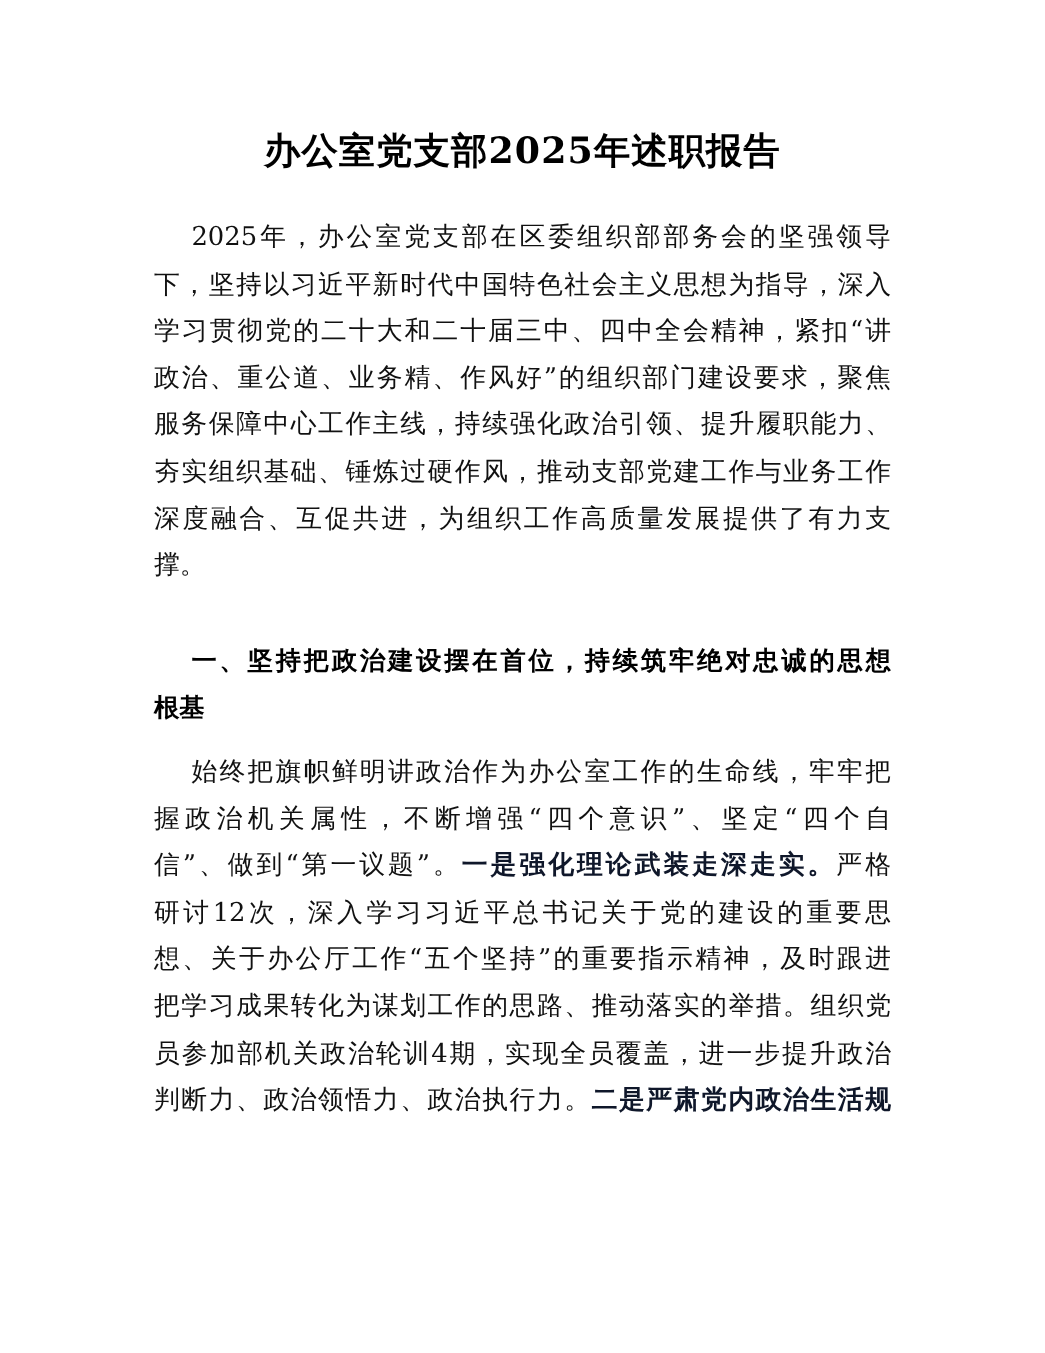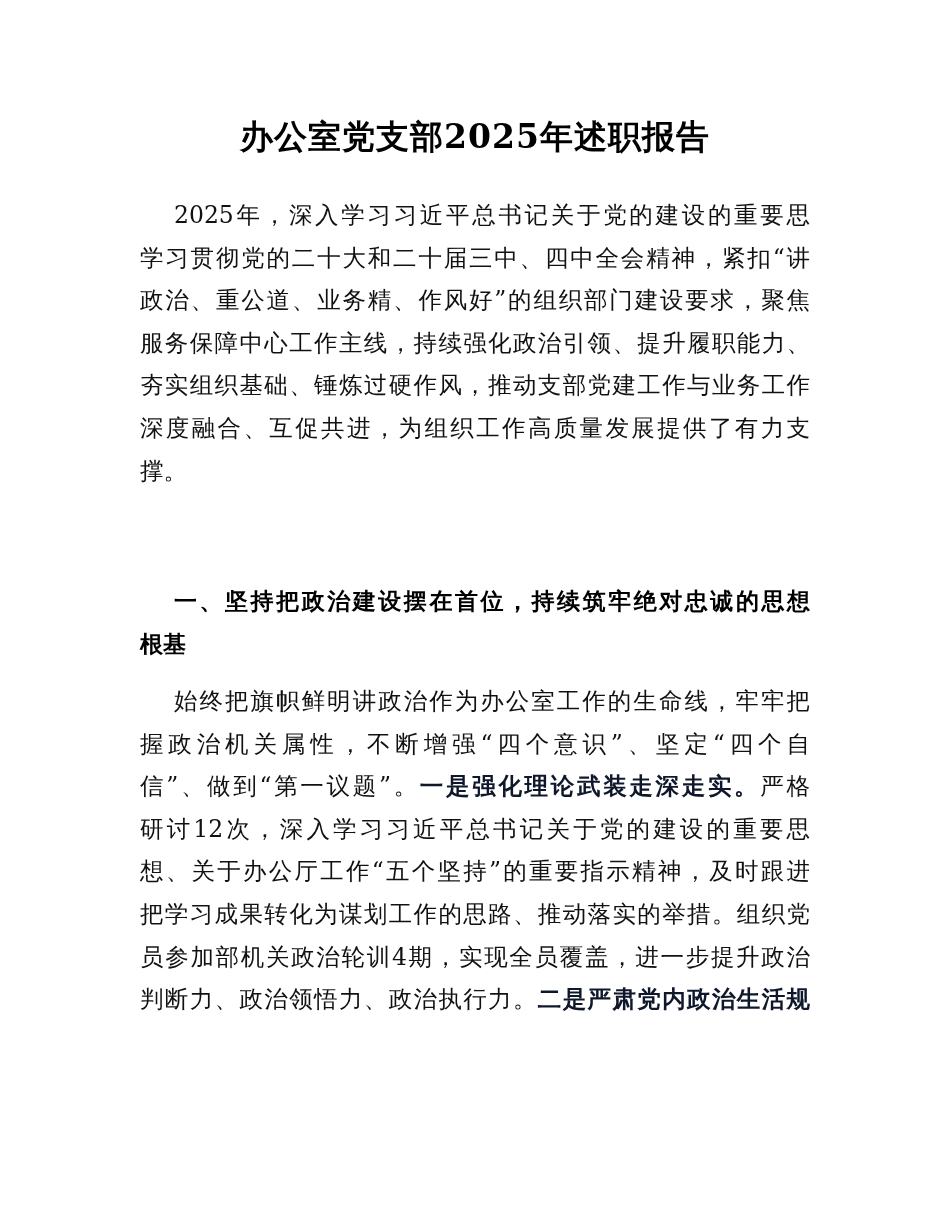--- a/index.html
+++ b/index.html
@@ -73,21 +73,22 @@
     #p2 { top: 680px; }
   </style>
 </head>
 <body>
 
 <div class="page">
 
   <div class="title">办公室党支部2025年述职报告</div>
 
   <div class="body-block" id="p1">
-    <span class="line indent">2025年，深入学习习近平总书记关于党的建设的重要思</span>
+    <span class="line indent">2025年，办公室党支部在区委组织部部务会的坚强领导</span>
+    <span class="line">下，坚持以习近平新时代中国特色社会主义思想为指导，深入</span>
     <span class="line">学习贯彻党的二十大和二十届三中、四中全会精神，紧扣“讲</span>
     <span class="line">政治、重公道、业务精、作风好”的组织部门建设要求，聚焦</span>
     <span class="line">服务保障中心工作主线，持续强化政治引领、提升履职能力、</span>
     <span class="line">夯实组织基础、锤炼过硬作风，推动支部党建工作与业务工作</span>
     <span class="line">深度融合、互促共进，为组织工作高质量发展提供了有力支</span>
     <span class="line last">撑。</span>
   </div>
 
   <div class="body-block heading" id="h1">
     <span class="line indent">一、坚持把政治建设摆在首位，持续筑牢绝对忠诚的思想</span>

